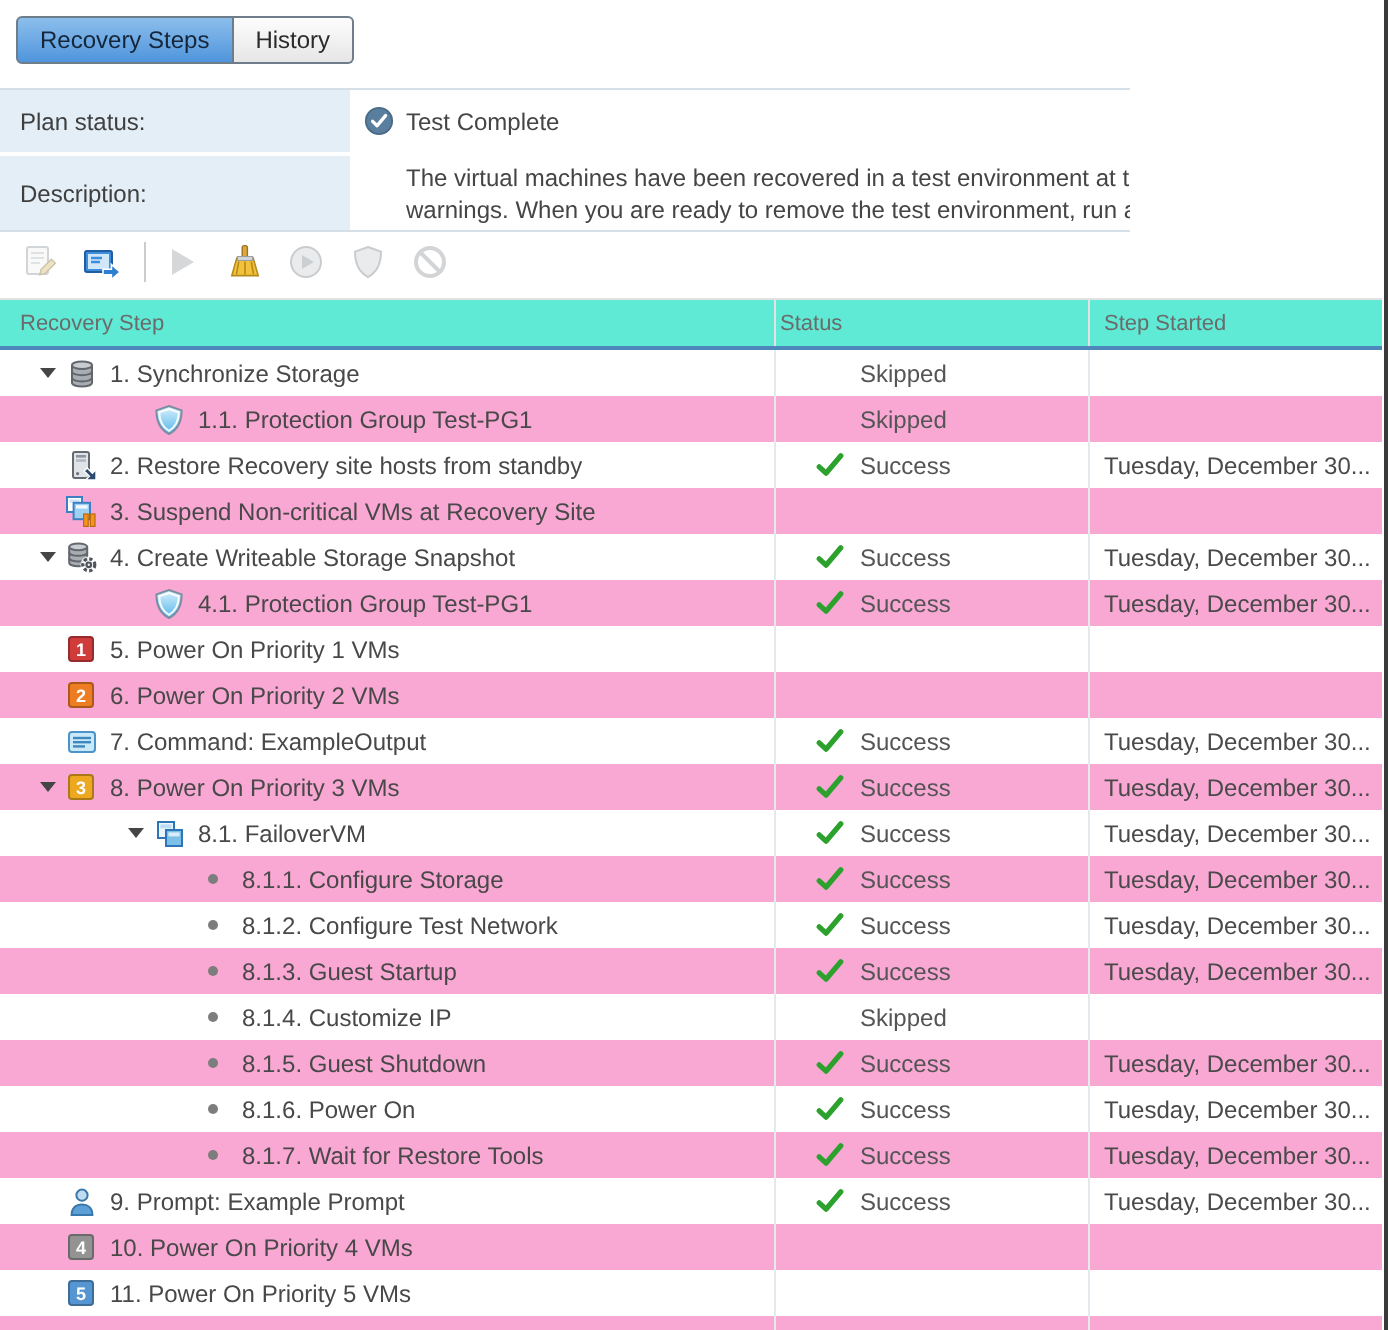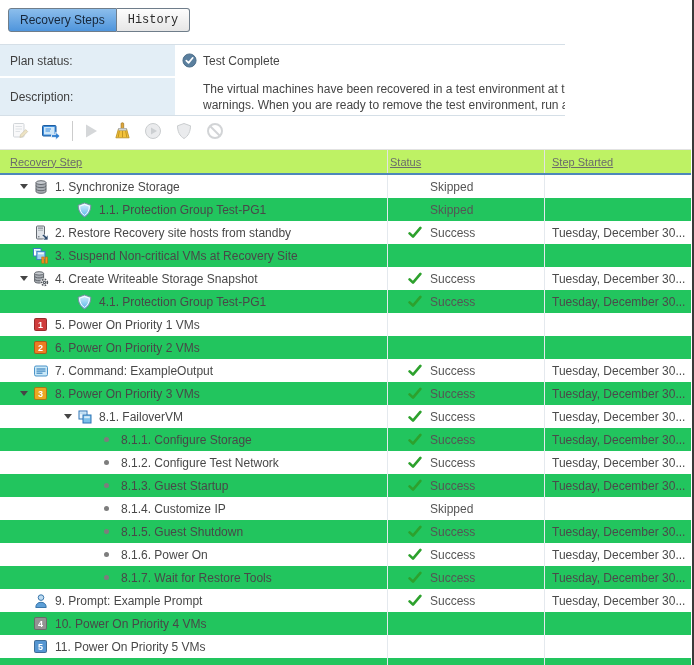--- a/index.html
+++ b/index.html
@@ -8,48 +8,48 @@
     background:#ffffff;font-family:"Liberation Sans",sans-serif;color:#454545;
   }
   
   .tabbar{position:absolute;left:8px;top:8px;display:flex;}
   .tab{
     height:22px;line-height:22px;padding:0 11px;font-size:12px;color:#2b2b2b;
     background:linear-gradient(#fdfdfd,#e6e6e6);border:1px solid #6f7d8a;cursor:default;
   }
   .tab.selected{background:linear-gradient(#8cbeec,#4f95dc);color:#16263a;}
   .tab:first-child{border-radius:3px 0 0 3px;}
-  .tab:last-child{border-radius:0 3px 3px 0;border-left:none;font-family:Liberation Mono, monospace;}
+  .tab:last-child{border-radius:0 3px 3px 0;border-left:none;}
   
   .info{position:absolute;left:0;top:44px;width:565px;border-top:1px solid #d5dfe7;border-bottom:1px solid #d5dfe7;}
   .info-row{display:flex;}
   .info-row.r1{height:31px;}
   .info-row.r2{height:37px;border-top:2px solid #ffffff;}
   .info-label{
     width:175px;flex:none;background:#e3eef6;box-sizing:border-box;
     padding-left:10px;font-size:12px;color:#3f3f3f;display:flex;align-items:center;
   }
   .info-value{flex:1;min-width:0;display:flex;align-items:center;padding-left:7px;font-size:12px;overflow:hidden;}
   .info-value .txt{margin-left:6px;white-space:nowrap;}
   .desc-lines{padding-left:21px;overflow:hidden;}
   .desc-lines div{line-height:16px;font-size:12px;white-space:nowrap;}
   
   .toolbar{position:absolute;left:0;top:113px;width:691px;height:36px;display:flex;align-items:center;padding-left:8px;box-sizing:border-box;}
   .tbtn{width:24px;height:22px;margin-right:7px;display:flex;align-items:center;justify-content:center;}
   .tbtn.disabled{opacity:.75;}
   .tsep{width:1px;height:20px;background:#cccccc;margin:0 6px 0 2px;flex:none;}
   
   .grid{position:absolute;left:0;top:149px;width:691px;}
-  .ghead{display:flex;height:23px;background:#bef264;border-top:1px solid #e2e2e2;border-bottom:2px solid #4e87ba;font-size:11px;color:#6b6b6b;text-decoration:underline;}
+  .ghead{display:flex;height:23px;background:#5eead4;border-top:1px solid #e2e2e2;border-bottom:2px solid #4e87ba;font-size:11px;color:#6b6b6b;}
   .ghead .hc{display:flex;align-items:center;box-sizing:border-box;}
   .hc.c1{width:387px;padding-left:10px;}
   .hc.c2{width:157px;padding-left:2px;border-left:1px solid #e3e3e3;}
   .hc.c3{flex:1;padding-left:7px;border-left:1px solid #e3e3e3;}
   .row{display:flex;height:23px;font-size:12px;color:#484848;}
-  .row.alt{background:#22c55e;}
+  .row.alt{background:#f9a8d4;}
   .c-step{width:387px;flex:none;display:flex;align-items:center;box-sizing:border-box;overflow:hidden;}
   .c-status{width:157px;flex:none;border-left:1px solid #e4e9ee;display:flex;align-items:center;box-sizing:border-box;padding-left:20px;color:#555555;}
   .c-date{flex:1;min-width:0;border-left:1px solid #e4e9ee;display:flex;align-items:center;box-sizing:border-box;padding-left:7px;color:#4a4a4a;white-space:nowrap;overflow:hidden;}
   .ind0{padding-left:16px;} .ind1{padding-left:60px;} .ind2{padding-left:82px;}
   .arrow-slot{width:16px;flex:none;display:flex;justify-content:center;align-items:center;}
   .tri{width:0;height:0;border-left:4px solid transparent;border-right:4px solid transparent;border-top:5px solid #454545;}
   .icon-slot{width:17px;height:17px;flex:none;margin-right:6px;display:flex;align-items:center;justify-content:center;}
   .bullet{width:5px;height:5px;border-radius:50%;background:#7d7d7d;display:block;}
   .prio{width:13px;height:13px;border-radius:2px;border:1px solid rgba(0,0,0,.28);box-sizing:border-box;
         color:#fff;font-size:9px;font-weight:bold;display:flex;align-items:center;justify-content:center;}

